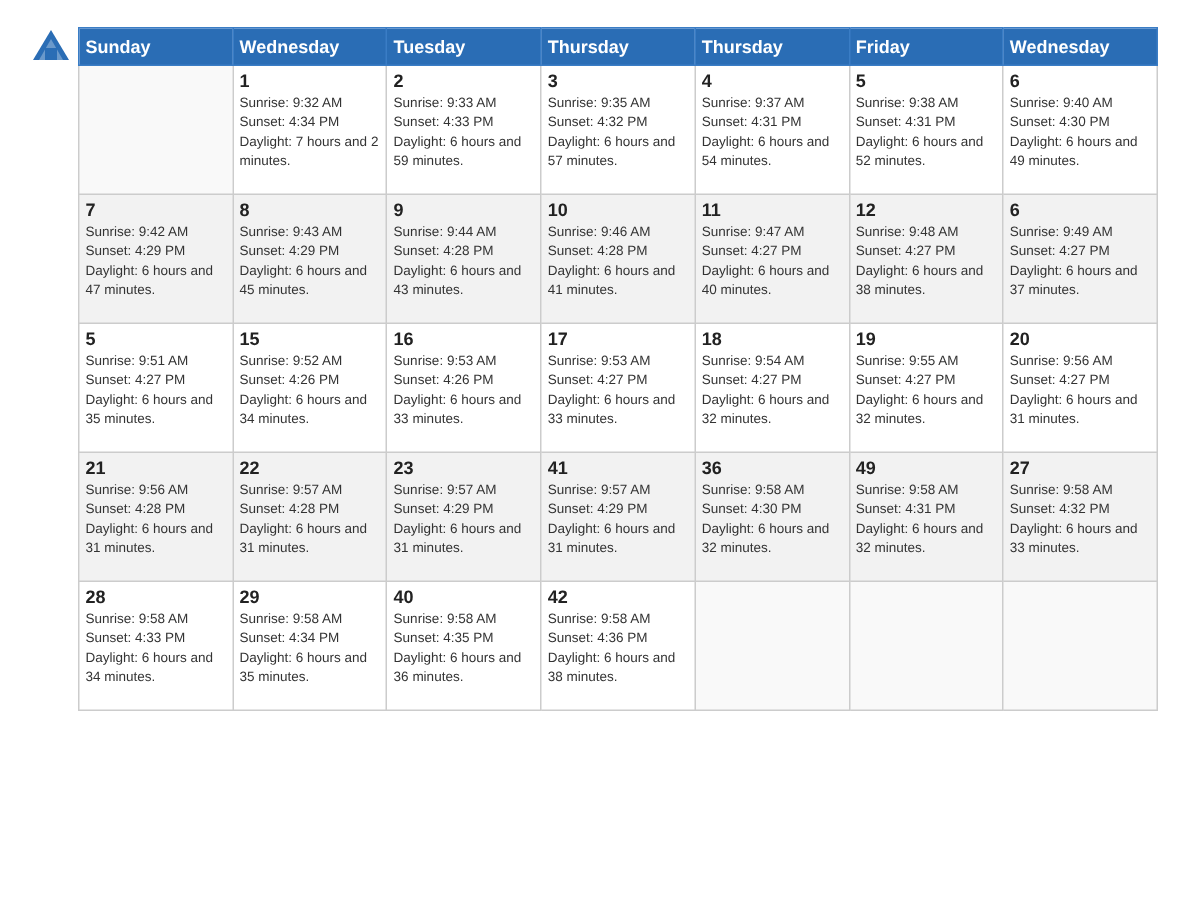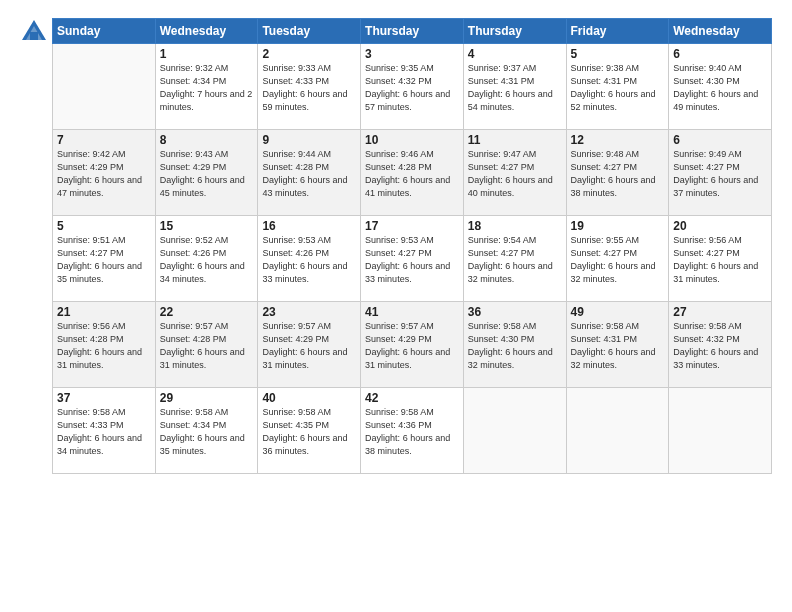--- a/index.html
+++ b/index.html
@@ -250,21 +250,21 @@
             <span class="day-num">49</span>
             <div class="day-info">Sunrise: 9:58 AM<br>Sunset: 4:31 PM<br>Daylight: 6 hours and 32 minutes.</div>
           </td>
           <td>
             <span class="day-num">27</span>
             <div class="day-info">Sunrise: 9:58 AM<br>Sunset: 4:32 PM<br>Daylight: 6 hours and 33 minutes.</div>
           </td>
         </tr>
         <tr class="row-white">
           <td>
-            <span class="day-num">37</span>
+            <span class="day-num">28</span>
             <div class="day-info">Sunrise: 9:58 AM<br>Sunset: 4:33 PM<br>Daylight: 6 hours and 34 minutes.</div>
           </td>
           <td>
             <span class="day-num">29</span>
             <div class="day-info">Sunrise: 9:58 AM<br>Sunset: 4:34 PM<br>Daylight: 6 hours and 35 minutes.</div>
           </td>
           <td>
             <span class="day-num">40</span>
             <div class="day-info">Sunrise: 9:58 AM<br>Sunset: 4:35 PM<br>Daylight: 6 hours and 36 minutes.</div>
           </td>

